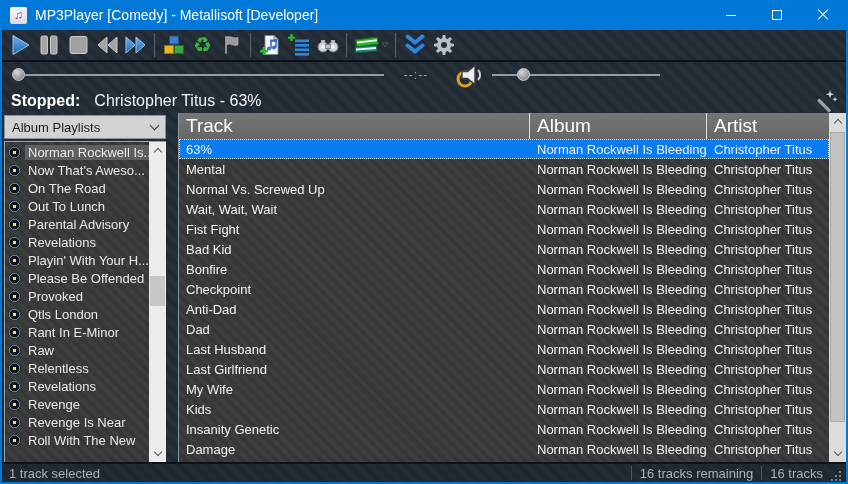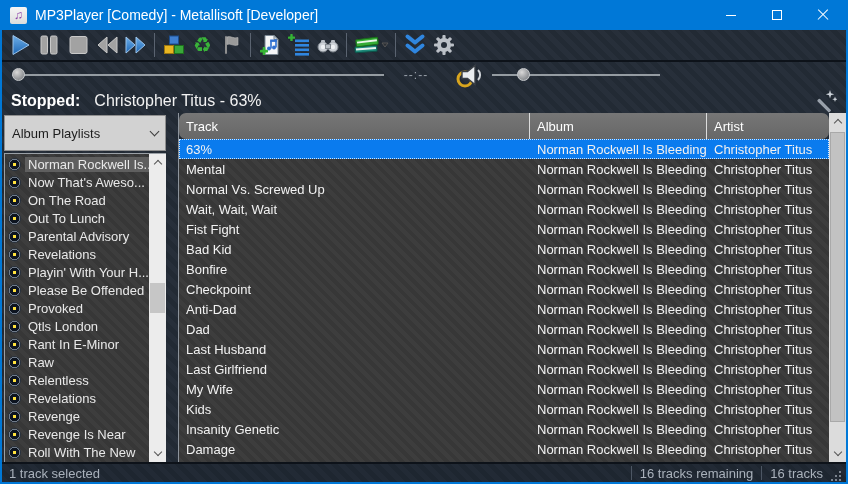--- a/index.html
+++ b/index.html
@@ -62,21 +62,21 @@
   .volume { width: 168px; flex: none; margin-left: 6px; }
   
   .nowplaying { height: 25px; flex: none; display: flex; align-items: center; padding: 0 9px; color: #fff; font-size: 16px; }
   .np-status { font-weight: bold; }
   .np-track { margin-left: 14px; color: #f2f2f2; }
   .np-spacer { flex: 1; }
   
   .main { height: 349px; flex: none; display: flex; overflow: hidden; }
   .sidebar { width: 164px; flex: none; display: flex; flex-direction: column; padding: 2px 0 0 2px; }
   .combo {
-    height: 36px; flex: none; background: #d2d2d2; border: 1px solid #8f8f8f;
+    height: 24px; flex: none; background: #d2d2d2; border: 1px solid #8f8f8f;
     display: flex; align-items: center; padding: 0 7px; font-size: 13px; color: #1d1d1d;
   }
   .combo-label { flex: 1; }
   .chev { width: 7px; height: 7px; border-left: 1.6px solid #3c3c3c; border-bottom: 1.6px solid #3c3c3c; transform: rotate(-45deg); margin-top: -4px; }
   .side-body { flex: 1; display: flex; margin-top: 2px; overflow: hidden; border-top: 1px solid #9aa0a6; border-left: 1px solid #9aa0a6; }
   .playlist {
     flex: 1; overflow: hidden;
     background: repeating-linear-gradient(45deg,#3d3d3d 0 4px,#373737 4px 8px);
     padding-top: 1px;
   }
@@ -96,21 +96,21 @@
   .vs-chev.down { transform: rotate(-45deg); margin-bottom: 3px; }
   .vs-thumb { position: absolute; left: 1px; width: 15px; background: #c6c6c6; }
   .side-thumb { top: 42%; height: 30px; }
   .table-scroll { background: #dcdcdc; }
   .table-thumb { top: 19px; height: 290px; background: #c2c2c2; border: 1px solid #a9a9a9; }
   
   .main-gap { width: 12px; flex: none; }
   
   .tablebox { flex: 1; display: flex; overflow: hidden; border-left: 1px solid #8d949c; }
   .tcols { flex: 1; display: flex; flex-direction: column; overflow: hidden; }
-  .thead { height: 26px; flex: none; display: flex; background: linear-gradient(#767676,#676767); color: #fff; font-size: 13px; border-radius: 7px; }
+  .thead { height: 26px; flex: none; display: flex; background: linear-gradient(#767676,#676767); color: #fff; font-size: 19px; }
   .th { display: flex; align-items: center; padding-left: 7px; }
   .th.c-track { width: 351px; border-right: 1px solid #dcdcdc; }
   .th.c-album { width: 177px; border-right: 1px solid #dcdcdc; }
   .th.c-artist { flex: 1; }
   .tbody { flex: 1; overflow: hidden; background: repeating-linear-gradient(45deg,#3d3d3d 0 4px,#373737 4px 8px); }
   .tr { height: 20px; display: flex; font-size: 13px; color: #f2f2f2; align-items: center; }
   .tr .td { white-space: nowrap; overflow: hidden; padding-left: 7px; }
   .td.c-track { width: 351px; } .td.c-album { width: 177px; } .td.c-artist { flex: 1; }
   .tr.selected { background: #0a7bee; outline: 1px dotted #cfe6ff; outline-offset: -1px; }
   

